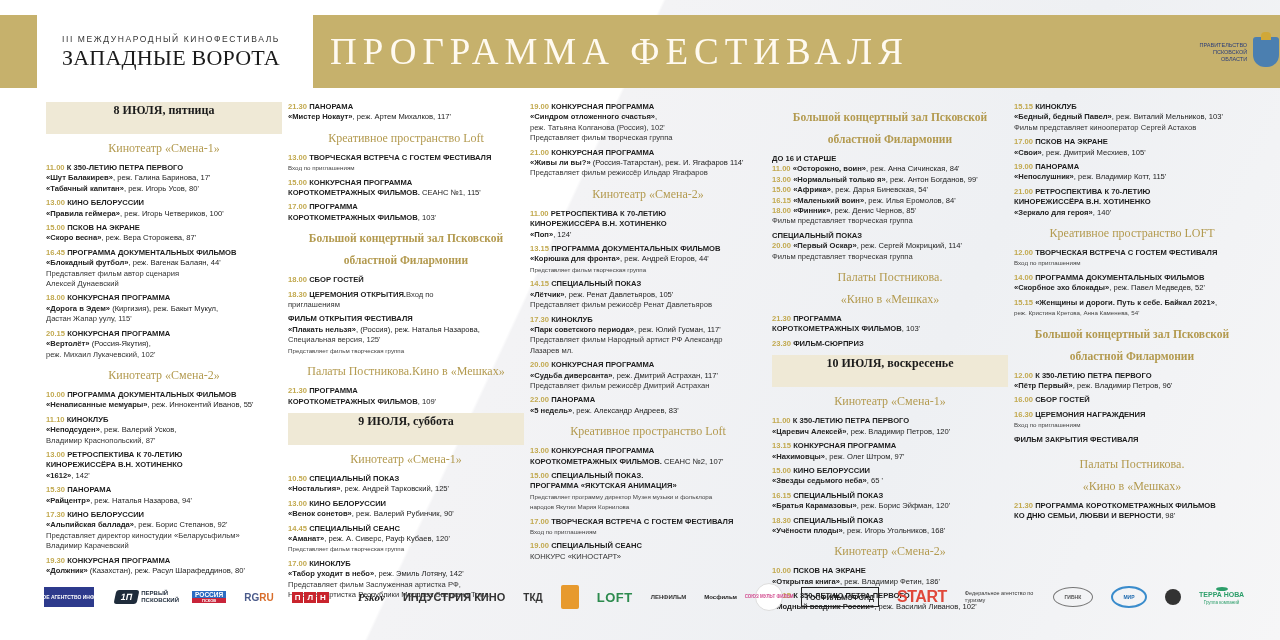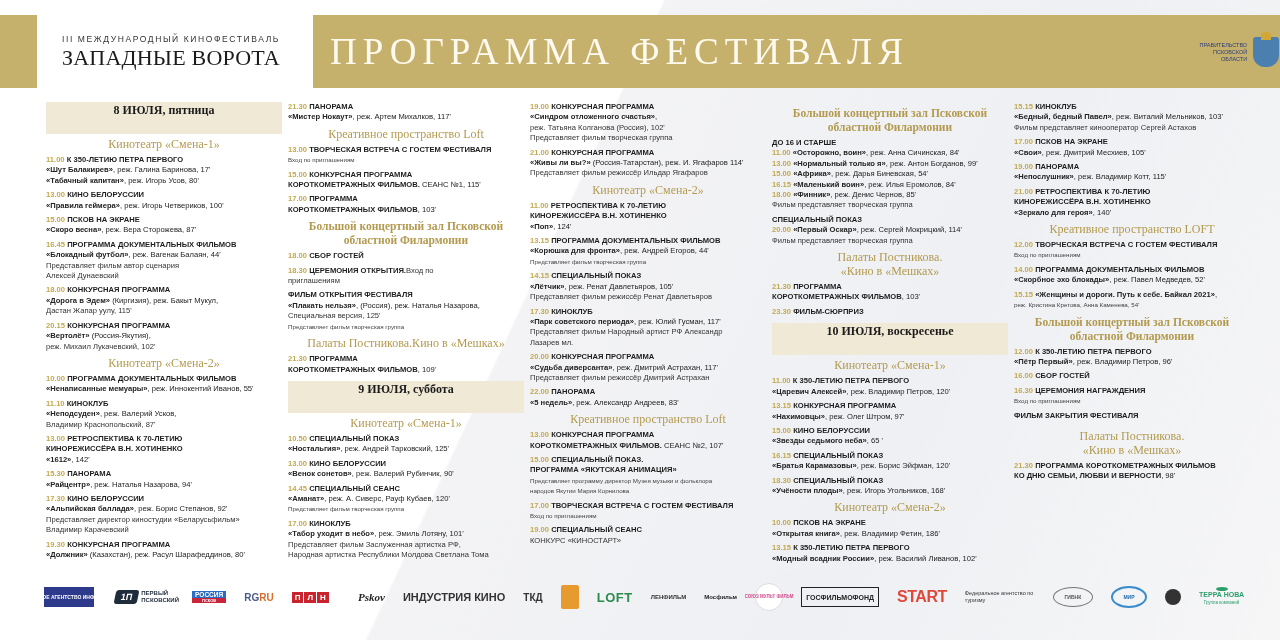--- a/index.html
+++ b/index.html
@@ -19,21 +19,21 @@
   .gov-logos { position: absolute; right: 24px; top: 22px; display: flex; align-items: center; gap: 6px; }
   .gov-text { font-size: 5.5px; line-height: 7px; color: #2a3d7a; text-align: right; }
   .gov-text.l { text-align: left; }
   .crest { width: 26px; height: 30px; background: #4b7fb0; border-radius: 3px 3px 12px 12px; position: relative; }
   .crest::before { content: ""; position: absolute; left: 8px; top: -5px; width: 10px; height: 8px; background: #d1a838; border-radius: 4px 4px 0 0; }
   .pskov-concert { font-size: 7px; font-weight: bold; color: #222; margin-left: 12px; display: flex; align-items: center; gap: 2px; }
   .pskov-concert .bar { width: 2px; height: 28px; background: #5b4a22; }
 
   .col { position: absolute; top: 102px; width: 236px; font-size: 7.6px; line-height: 10.4px; }
   .day-header { background: #efe9d6; text-align: center; font-family: "Liberation Serif", "DejaVu Serif", serif; font-weight: bold; font-size: 12px; height: 32px; line-height: 16px; margin-bottom: 3px; color: #1b1b1b; }
-  .venue { font-family: "Liberation Serif", "DejaVu Serif", serif; color: #b39a4f; font-size: 12px; line-height: 14px; text-align: center; margin: 2px 0 4px; }
+  .venue { font-family: "Liberation Serif", "DejaVu Serif", serif; color: #b39a4f; font-size: 12px; line-height: 22px; text-align: center; margin: 2px 0 4px; }
   .venue.big { font-weight: bold; font-size: 11.5px; }
   .ev { margin-bottom: 4px; }
   .ev .t { color: #c2a94f; font-weight: bold; }
   .ev .h { font-weight: bold; color: #1d1d1d; }
   .ev .line { white-space: nowrap; }
   .ev .film { font-weight: bold; }
   .ev .note { color: #333; }
   .ev .small { font-size: 6.2px; color: #444; }
 
   .logos { position: absolute; left: 44px; top: 583px; width: 1200px; height: 28px; display: flex; align-items: center; justify-content: space-between; }
@@ -210,21 +210,21 @@
         <div class="line"><span class="t">13.00</span> <span class="h">КИНО БЕЛОРУССИИ</span></div>
         <div class="line"><span class="film">«Венок сонетов»</span><span>, реж. Валерий Рубинчик, 90'</span></div>
       </div>
       <div class="ev">
         <div class="line"><span class="t">14.45</span> <span class="h">СПЕЦИАЛЬНЫЙ СЕАНС</span></div>
         <div class="line"><span class="film"> «Аманат»</span><span>, реж. А. Сиверс, Рауф Кубаев, 120'</span></div>
         <div class="small line">Представляет фильм творческая группа</div>
       </div>
       <div class="ev">
         <div class="line"><span class="t">17.00</span> <span class="h">КИНОКЛУБ</span></div>
-        <div class="line"><span class="film">«Табор уходит в небо»</span><span>, реж. Эмиль Лотяну, 101'</span></div>
+        <div class="line"><span class="film">«Табор уходит в небо»</span><span>, реж. Эмиль Лотяну, 142'</span></div>
         <div class="note line">Представляет фильм Заслуженная артистка РФ,</div>
         <div class="note line">Народная артистка Республики Молдова Светлана Тома</div>
       </div>
     </div>
 </div>
 
 <div class="col" style="left:530px">
   <div>
       <div class="ev">
         <div class="line"><span class="t">19.00</span> <span class="h">КОНКУРСНАЯ ПРОГРАММА</span></div>

